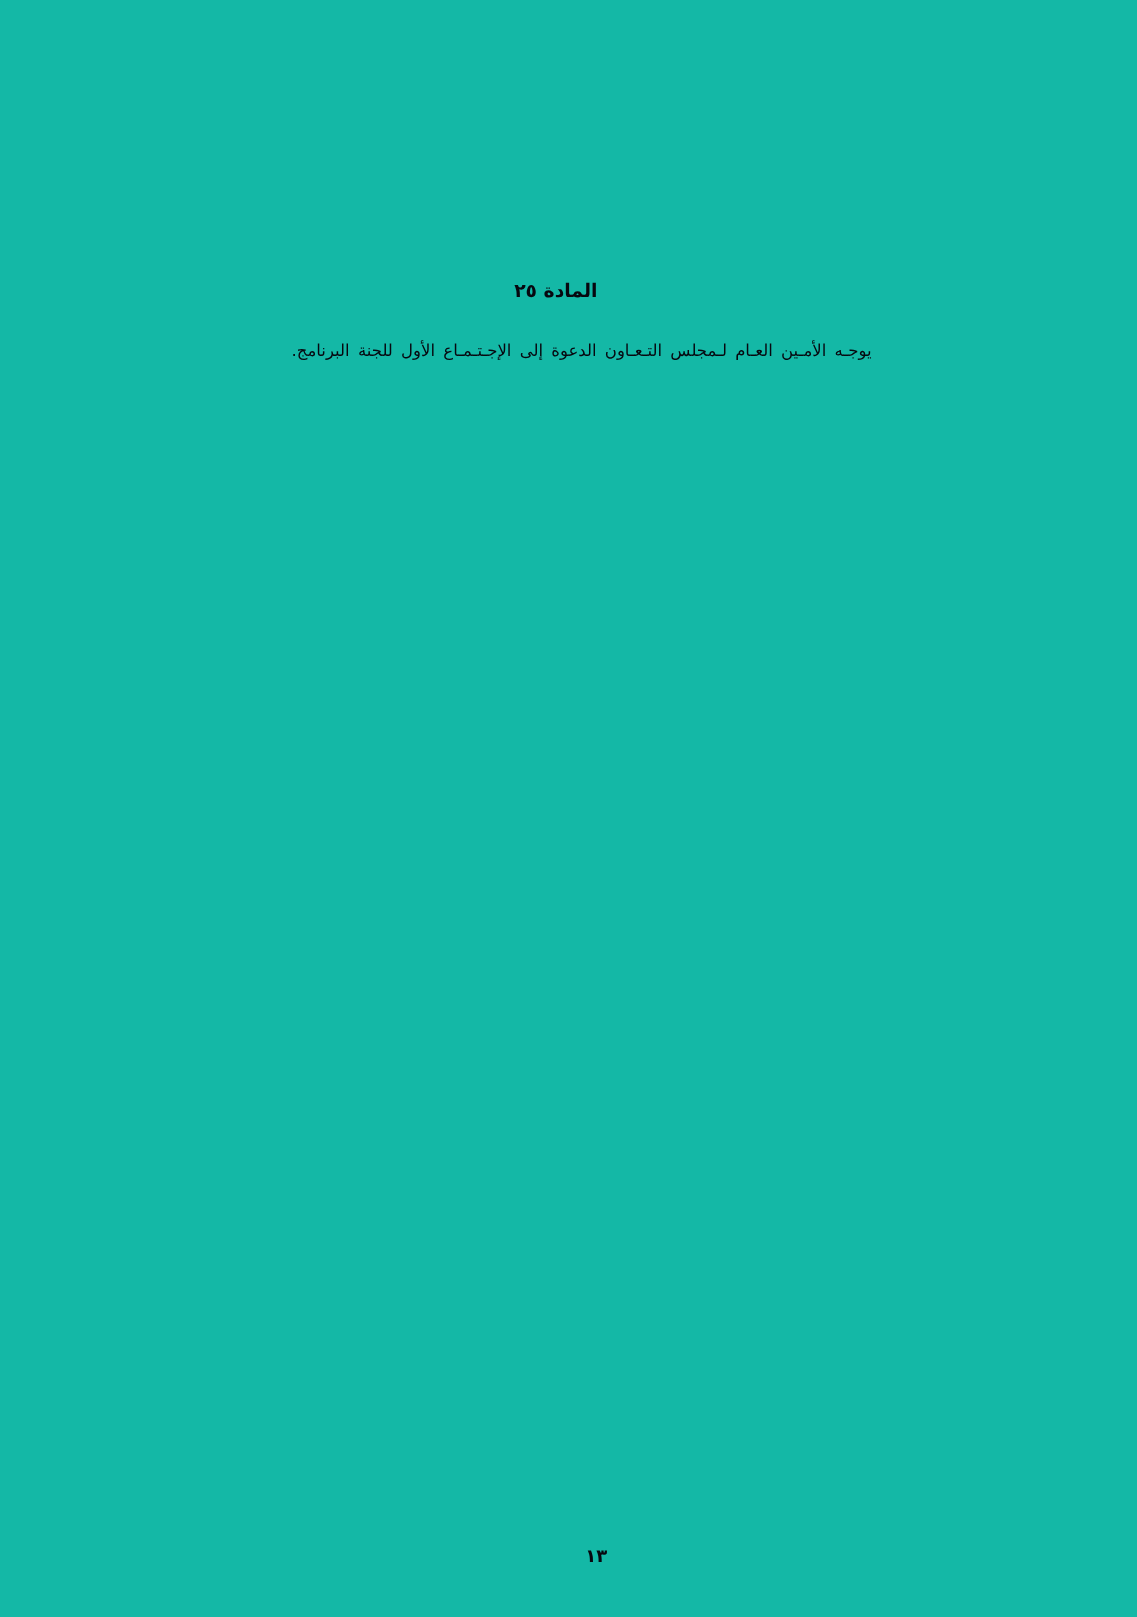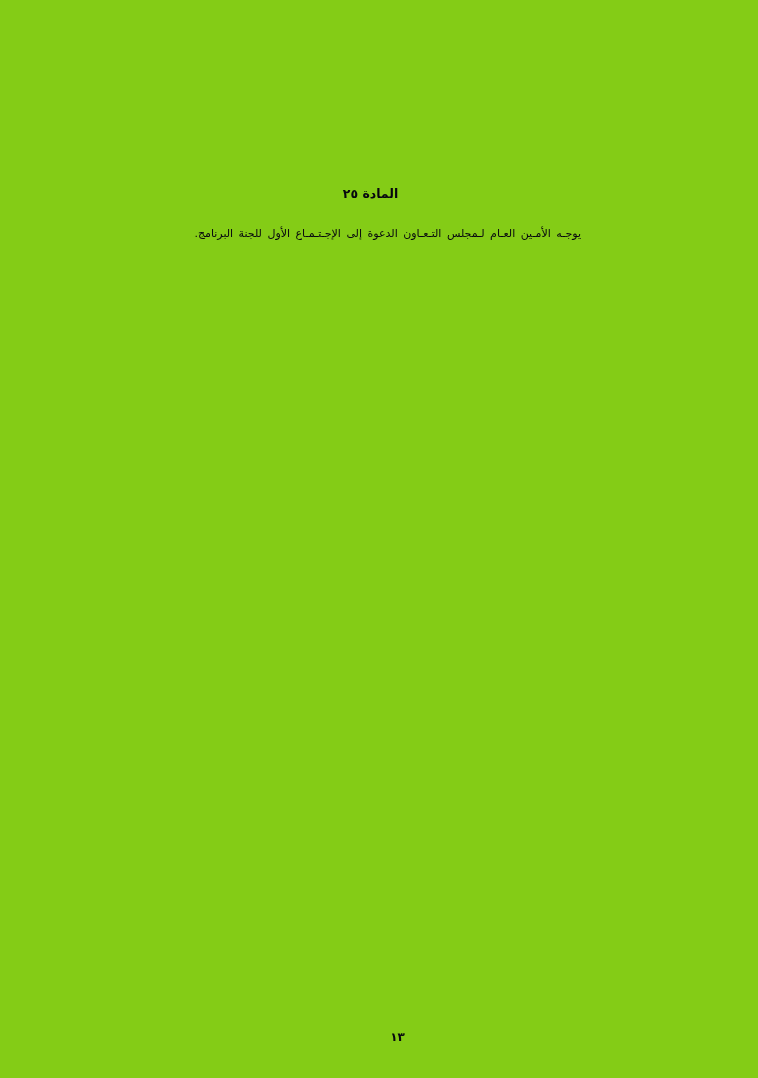--- a/index.html
+++ b/index.html
@@ -4,21 +4,21 @@
 <style>
   html, body {
     margin: 0;
     padding: 0;
     background: #ffffff;
   }
   .page {
     position: relative;
     width: 758px;
     height: 1078px;
-    background: #84cc16;
+    background: #14b8a6;
     margin: 0 auto;
     overflow: hidden;
     font-family: "DejaVu Sans", sans-serif;
     color: #0a0a14;
   }
   .content {
     position: absolute;
     top: 186px;
     right: 177px;
     width: 421px;

